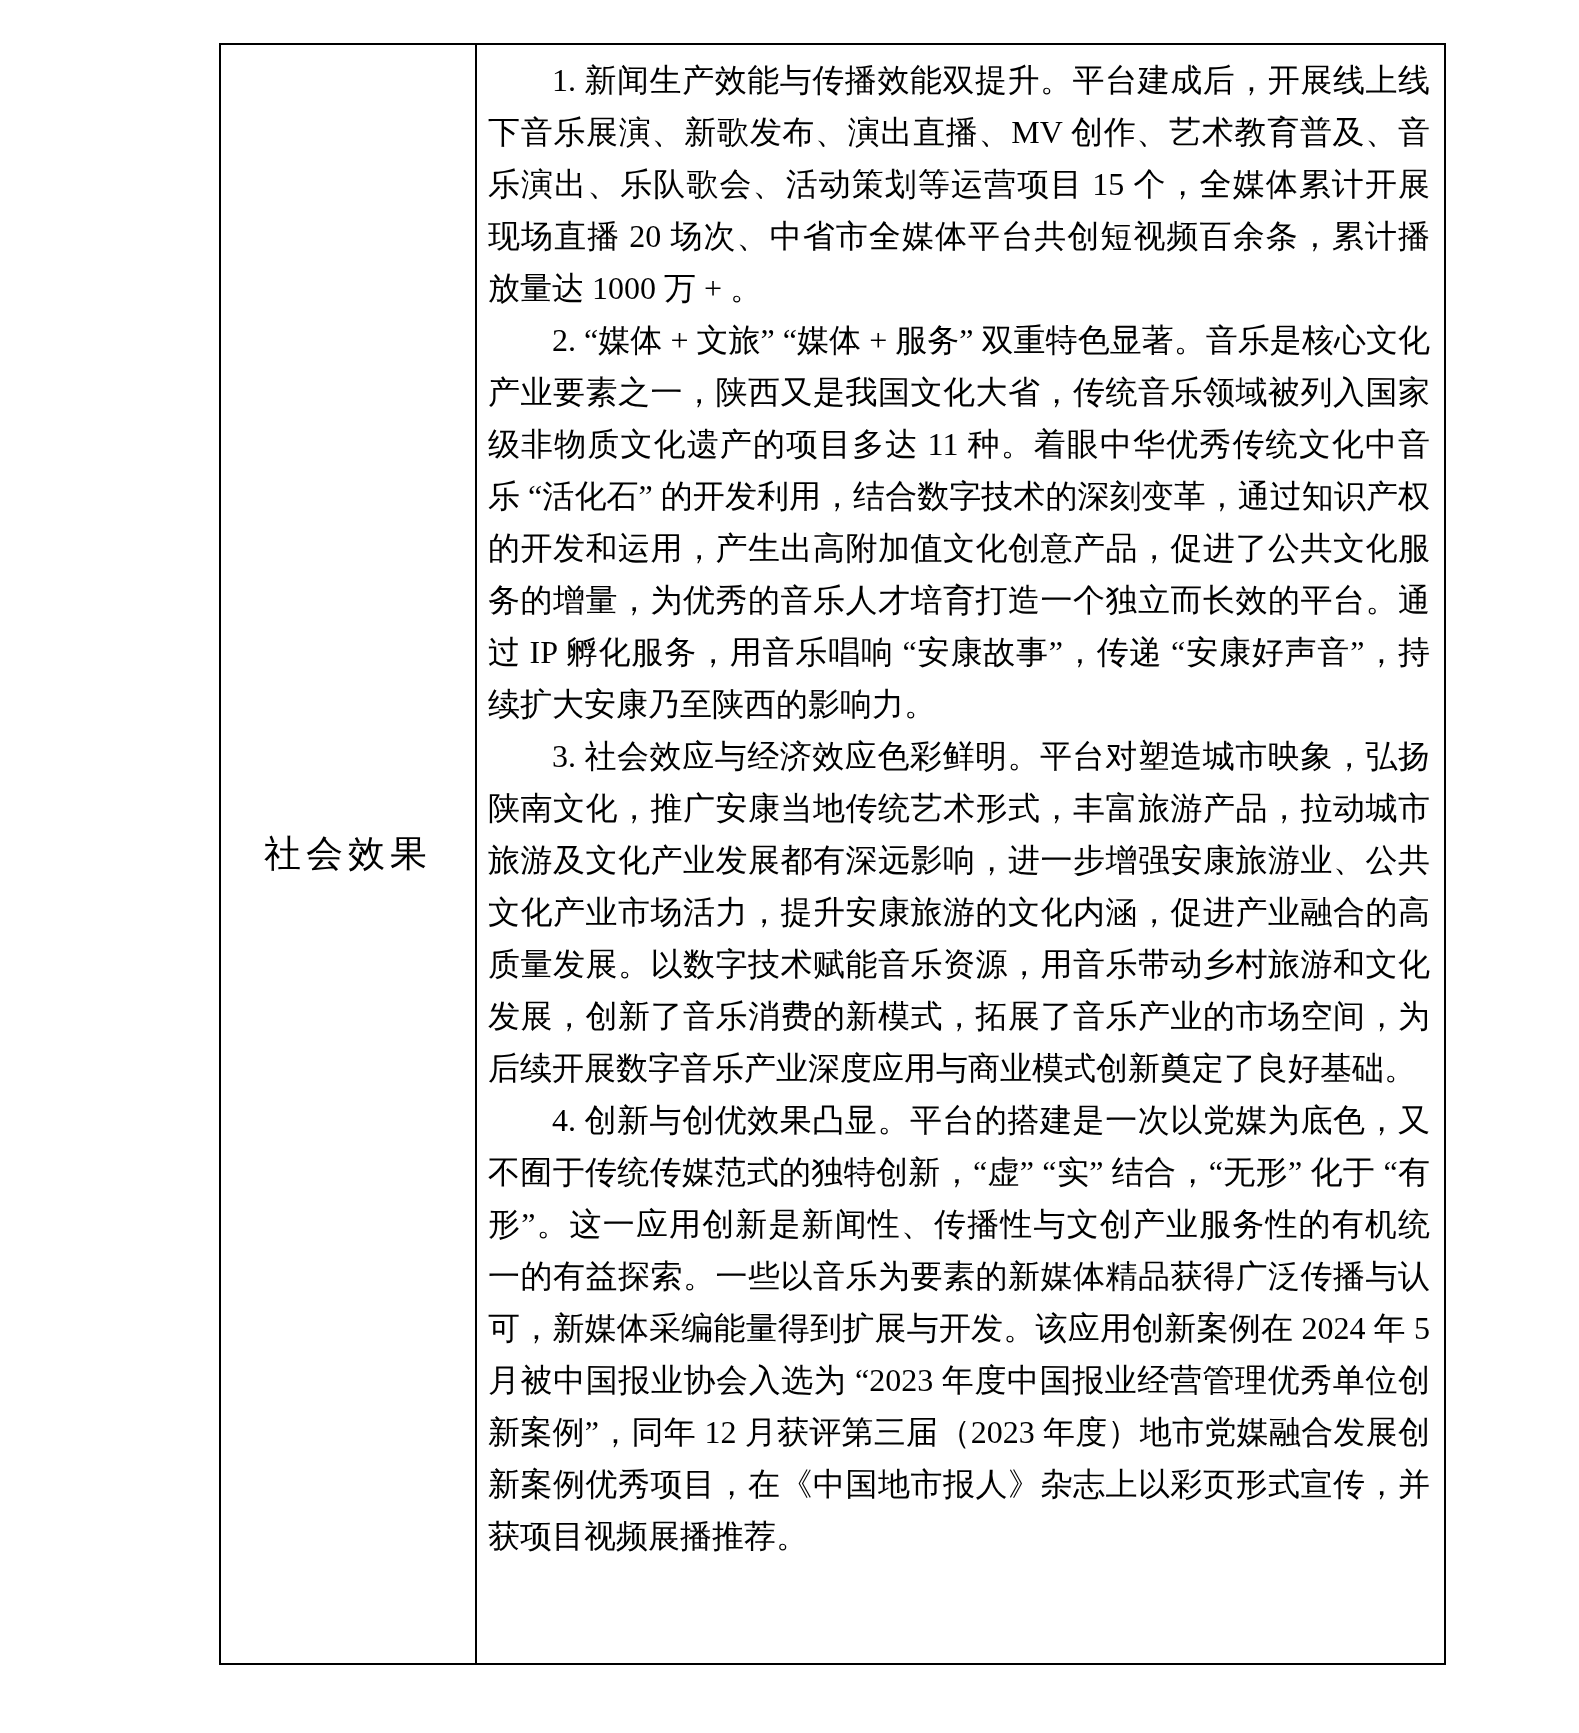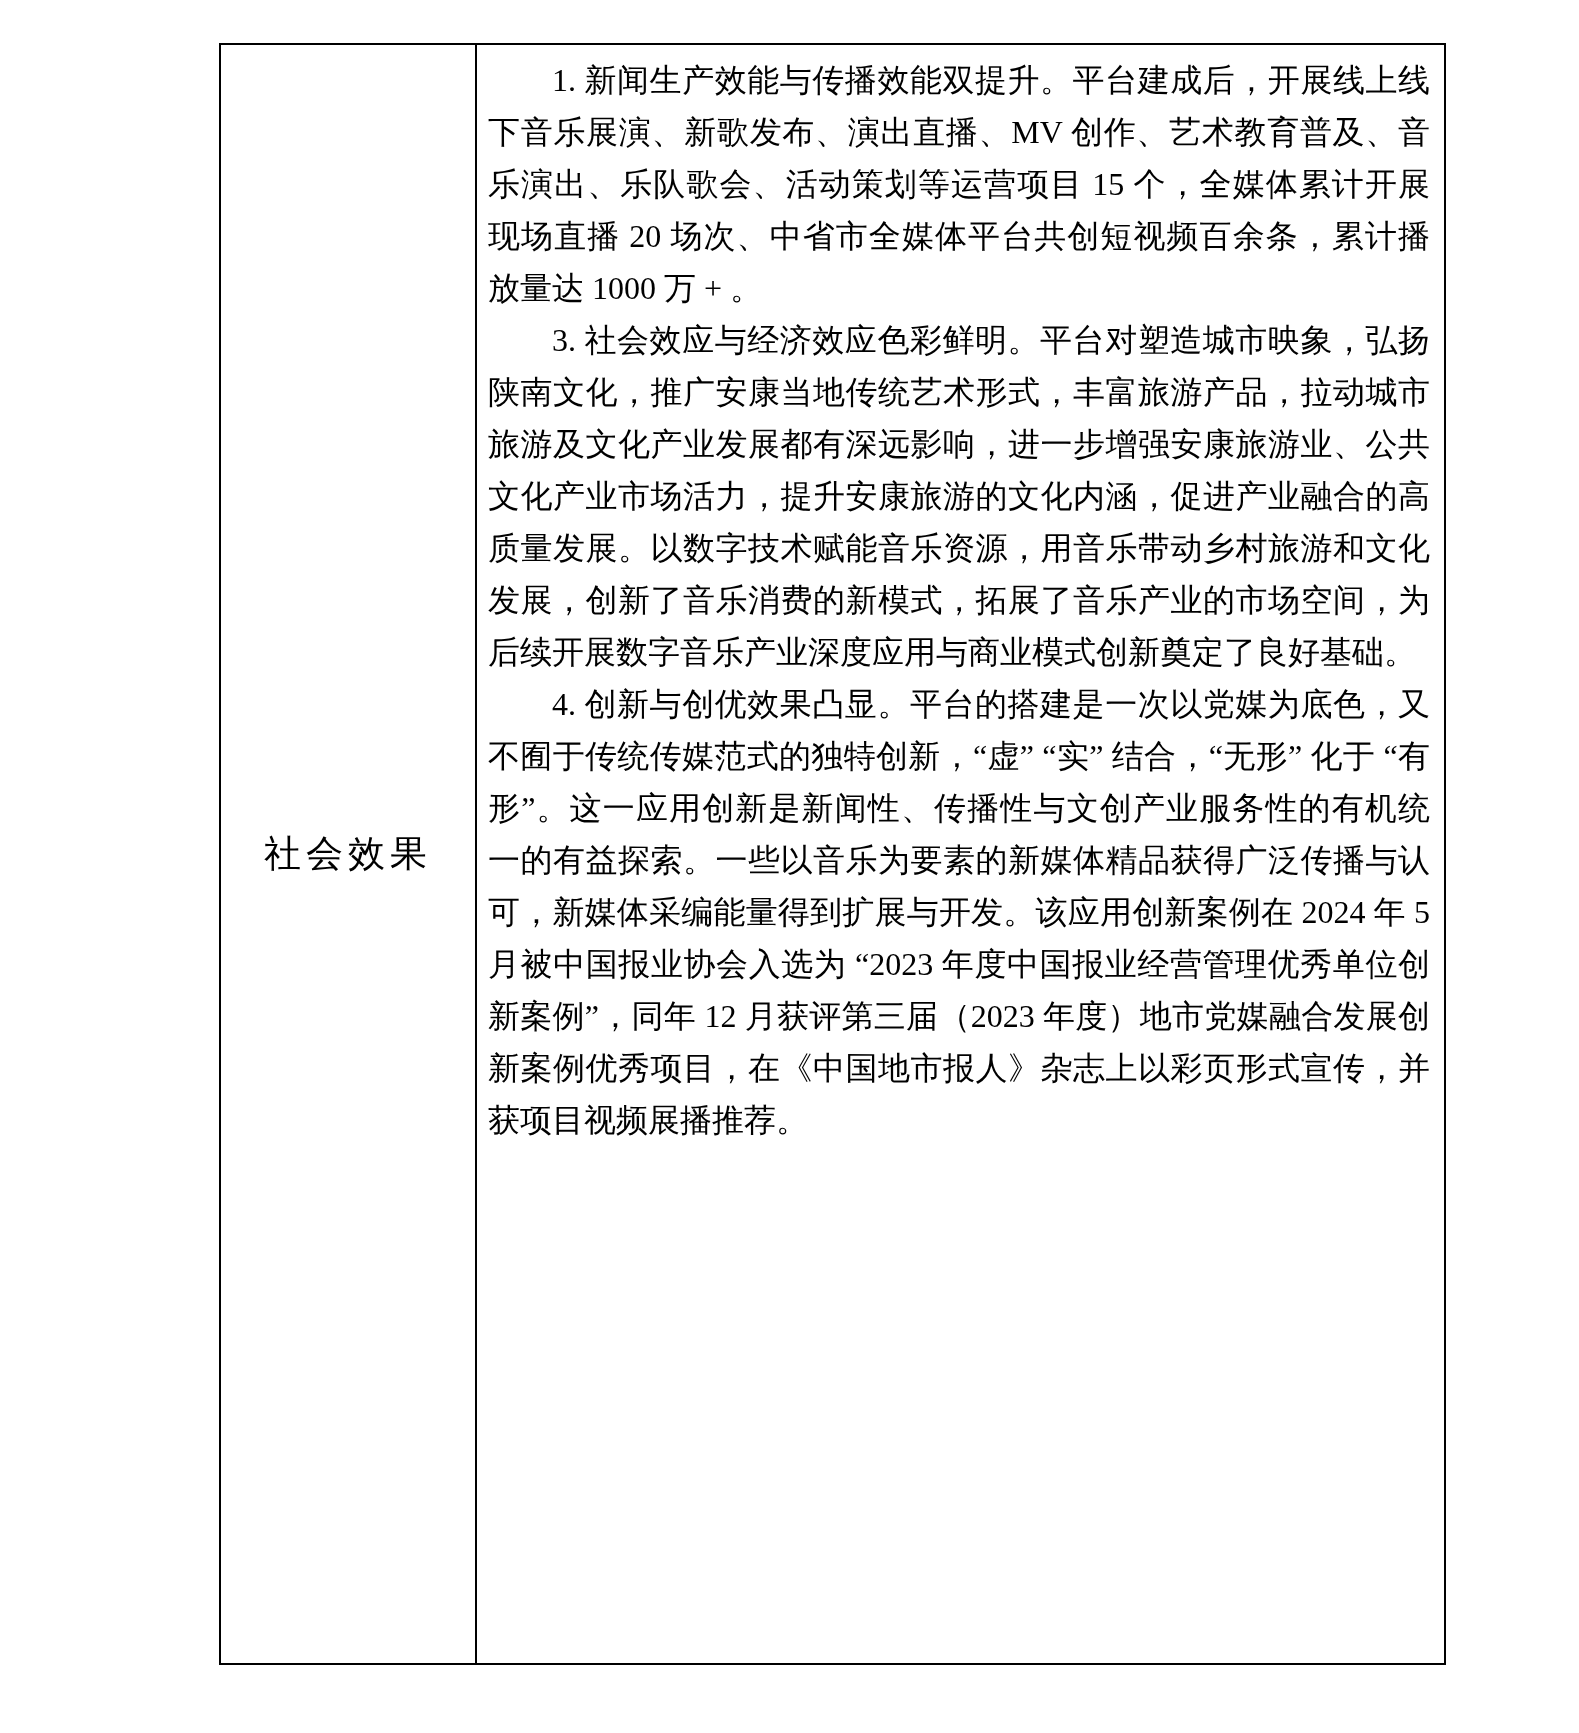--- a/index.html
+++ b/index.html
@@ -59,17 +59,18 @@
 </head>
 <body>
 
 <div class="page">
   <div class="effects-table">
     <div class="label-cell">
       <span class="label-text">社会效果</span>
     </div>
     <div class="content-cell">
       <p>1. 新闻生产效能与传播效能双提升。平台建成后，开展线上线下音乐展演、新歌发布、演出直播、MV 创作、艺术教育普及、音乐演出、乐队歌会、活动策划等运营项目 15 个，全媒体累计开展现场直播 20 场次、中省市全媒体平台共创短视频百余条，累计播放量达 1000 万 + 。</p>
+      <p>2. “媒体 + 文旅” “媒体 + 服务” 双重特色显著。音乐是核心文化产业要素之一，陕西又是我国文化大省，传统音乐领域被列入国家级非物质文化遗产的项目多达 11 种。着眼中华优秀传统文化中音乐 “活化石” 的开发利用，结合数字技术的深刻变革，通过知识产权的开发和运用，产生出高附加值文化创意产品，促进了公共文化服务的增量，为优秀的音乐人才培育打造一个独立而长效的平台。通过 IP 孵化服务，用音乐唱响 “安康故事”，传递 “安康好声音”，持续扩大安康乃至陕西的影响力。</p>
       <p>3. 社会效应与经济效应色彩鲜明。平台对塑造城市映象，弘扬陕南文化，推广安康当地传统艺术形式，丰富旅游产品，拉动城市旅游及文化产业发展都有深远影响，进一步增强安康旅游业、公共文化产业市场活力，提升安康旅游的文化内涵，促进产业融合的高质量发展。以数字技术赋能音乐资源，用音乐带动乡村旅游和文化发展，创新了音乐消费的新模式，拓展了音乐产业的市场空间，为后续开展数字音乐产业深度应用与商业模式创新奠定了良好基础。</p>
       <p>4. 创新与创优效果凸显。平台的搭建是一次以党媒为底色，又不囿于传统传媒范式的独特创新，“虚” “实” 结合，“无形” 化于 “有形”。这一应用创新是新闻性、传播性与文创产业服务性的有机统一的有益探索。一些以音乐为要素的新媒体精品获得广泛传播与认可，新媒体采编能量得到扩展与开发。该应用创新案例在 2024 年 5 月被中国报业协会入选为 “2023 年度中国报业经营管理优秀单位创新案例”，同年 12 月获评第三届（2023 年度）地市党媒融合发展创新案例优秀项目，在《中国地市报人》杂志上以彩页形式宣传，并获项目视频展播推荐。</p>
     </div>
   </div>
 </div>
 
 </body></html>

